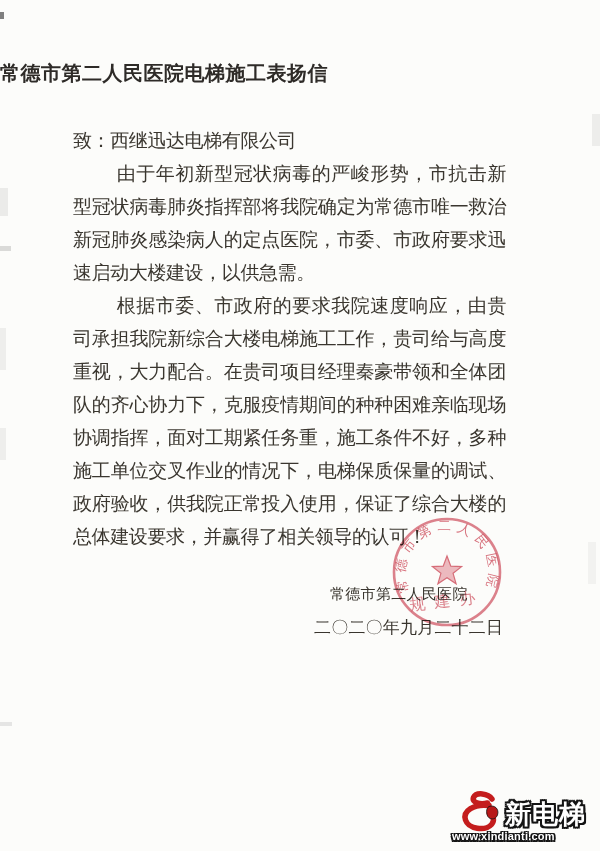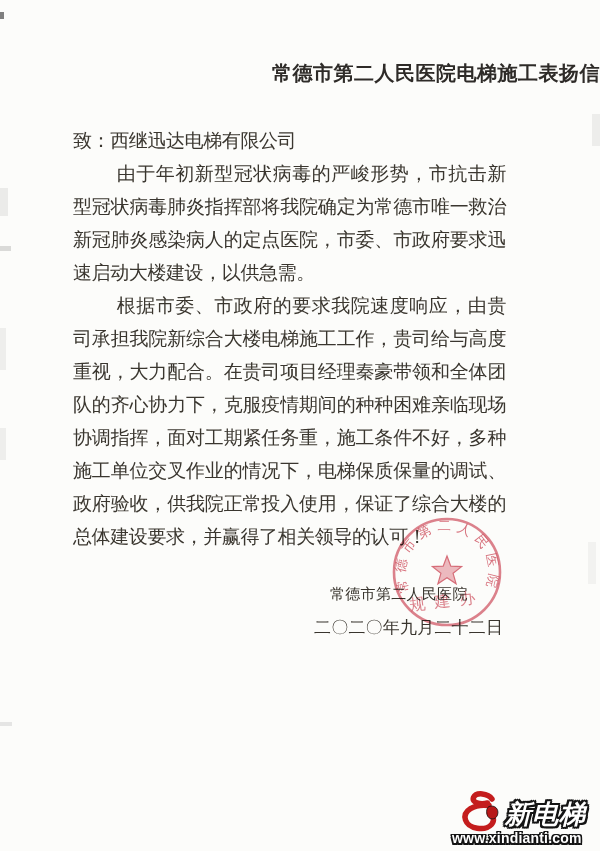--- a/index.html
+++ b/index.html
@@ -8,21 +8,21 @@
     background: #fcfcfa;
     position: relative;
     overflow: hidden;
     font-family: "Liberation Serif", "DejaVu Serif", serif;
   }
   .page { position: absolute; inset: 0; }
 
   .letter-title {
     position: absolute;
     top: 60px; left: 0; right: 0;
-    text-align: right;
+    text-align: left;
     font-size: 20px;
     font-weight: bold;
     letter-spacing: 0.5px;
     color: #2e2b28;
   }
 
   .letter-body {
     position: absolute;
     left: 73px; top: 124px;
     width: 433px;
@@ -69,27 +69,26 @@
     position: absolute; left: 55px; top: 7px;
     font-family: "Liberation Sans", "DejaVu Sans", sans-serif;
     font-weight: bold;
     font-size: 26px;
     letter-spacing: 1px;
     color: #ffffff;
     text-shadow:
       -2px -2px 0 #141414, -2px 0 0 #141414, -2px 2px 0 #141414,
        0 -2px 0 #141414,  0 2px 0 #141414,
        2px -2px 0 #141414, 2px 0 0 #141414, 2px 2px 0 #141414;
-    font-style: italic;
   }
   .wm-url {
     position: absolute; left: 2px; top: 40px;
     font-family: "Liberation Sans", "DejaVu Sans", sans-serif;
     font-weight: bold;
-    font-size: 14px;
+    font-size: 11px;
     letter-spacing: 0.2px;
     color: #ffffff;
     text-shadow:
       -1.5px -1.5px 0 #141414, -1.5px 0 0 #141414, -1.5px 1.5px 0 #141414,
        0 -1.5px 0 #141414,  0 1.5px 0 #141414,
        1.5px -1.5px 0 #141414, 1.5px 0 0 #141414, 1.5px 1.5px 0 #141414;
   }
 
   .artifact { position: absolute; pointer-events: none; }
 </style>

